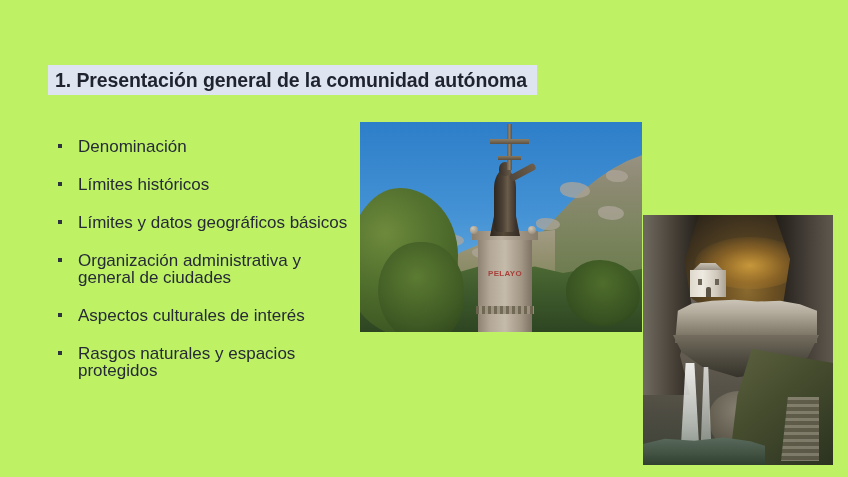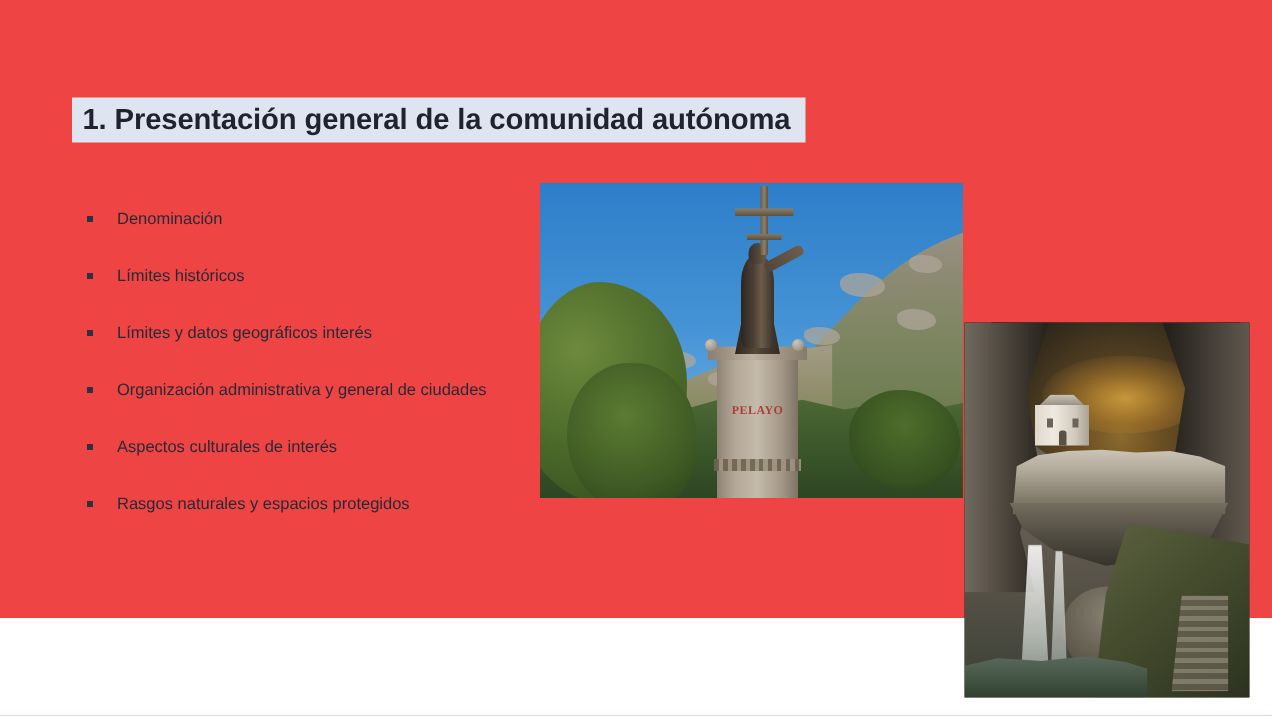--- a/index.html
+++ b/index.html
@@ -13,22 +13,22 @@
     height: 477px;
     position: relative;
     overflow: hidden;
     font-family: "Liberation Sans", sans-serif;
   }
 
   #slide {
     position: absolute;
     left: 0; top: 0;
     width: 848px;
-    height: 412px;
-    background: #ef4444;
+    height: 477px;
+    background: #bef264;
   }
 
   
   #title-band {
     position: absolute;
     left: 48px;
     top: 65px;
     width: 489px;
     height: 30px;
     background: #dee4f0;
@@ -51,21 +51,21 @@
   #bullet-list {
     position: absolute;
     left: 57px;
     top: 138px;
     width: 300px;
   }
   .bullet-item {
     position: relative;
     padding-left: 21px;
     margin-bottom: 21px;
-    font-size: 11px;
+    font-size: 17px;
     line-height: 17px;
     color: #252a36;
   }
   .bullet-item:last-child { margin-bottom: 0; }
   .bullet-marker {
     position: absolute;
     left: 1px;
     top: 6px;
     width: 4px;
     height: 4px;
@@ -163,21 +163,21 @@
   }
   #photo-pelayo .pedestal-name {
     position: absolute;
     left: 118px; bottom: 54px;
     width: 54px;
     text-align: center;
     font-size: 8px;
     font-weight: bold;
     letter-spacing: 0.3px;
     color: #a8413a;
-    font-family: Liberation Serif, serif;
+    font-family: Liberation Sans, sans-serif;
   }
   
   #photo-pelayo .orb {
     position: absolute;
     width: 8px; height: 8px;
     border-radius: 50%;
     background: radial-gradient(circle at 35% 30%, #cfc6b6, #8c8170);
     bottom: 98px;
   }
   #photo-pelayo .orb.l { left: 110px; }
@@ -387,21 +387,21 @@
       <span class="bullet-label">Denominación</span>
     </div>
 
     <div class="bullet-item">
       <span class="bullet-marker"></span>
       <span class="bullet-label">Límites históricos</span>
     </div>
 
     <div class="bullet-item">
       <span class="bullet-marker"></span>
-      <span class="bullet-label">Límites y datos geográficos interés</span>
+      <span class="bullet-label">Límites y datos geográficos básicos</span>
     </div>
 
     <div class="bullet-item">
       <span class="bullet-marker"></span>
       <span class="bullet-label">Organización administrativa y general de ciudades</span>
     </div>
 
     <div class="bullet-item">
       <span class="bullet-marker"></span>
       <span class="bullet-label">Aspectos culturales de interés</span>

